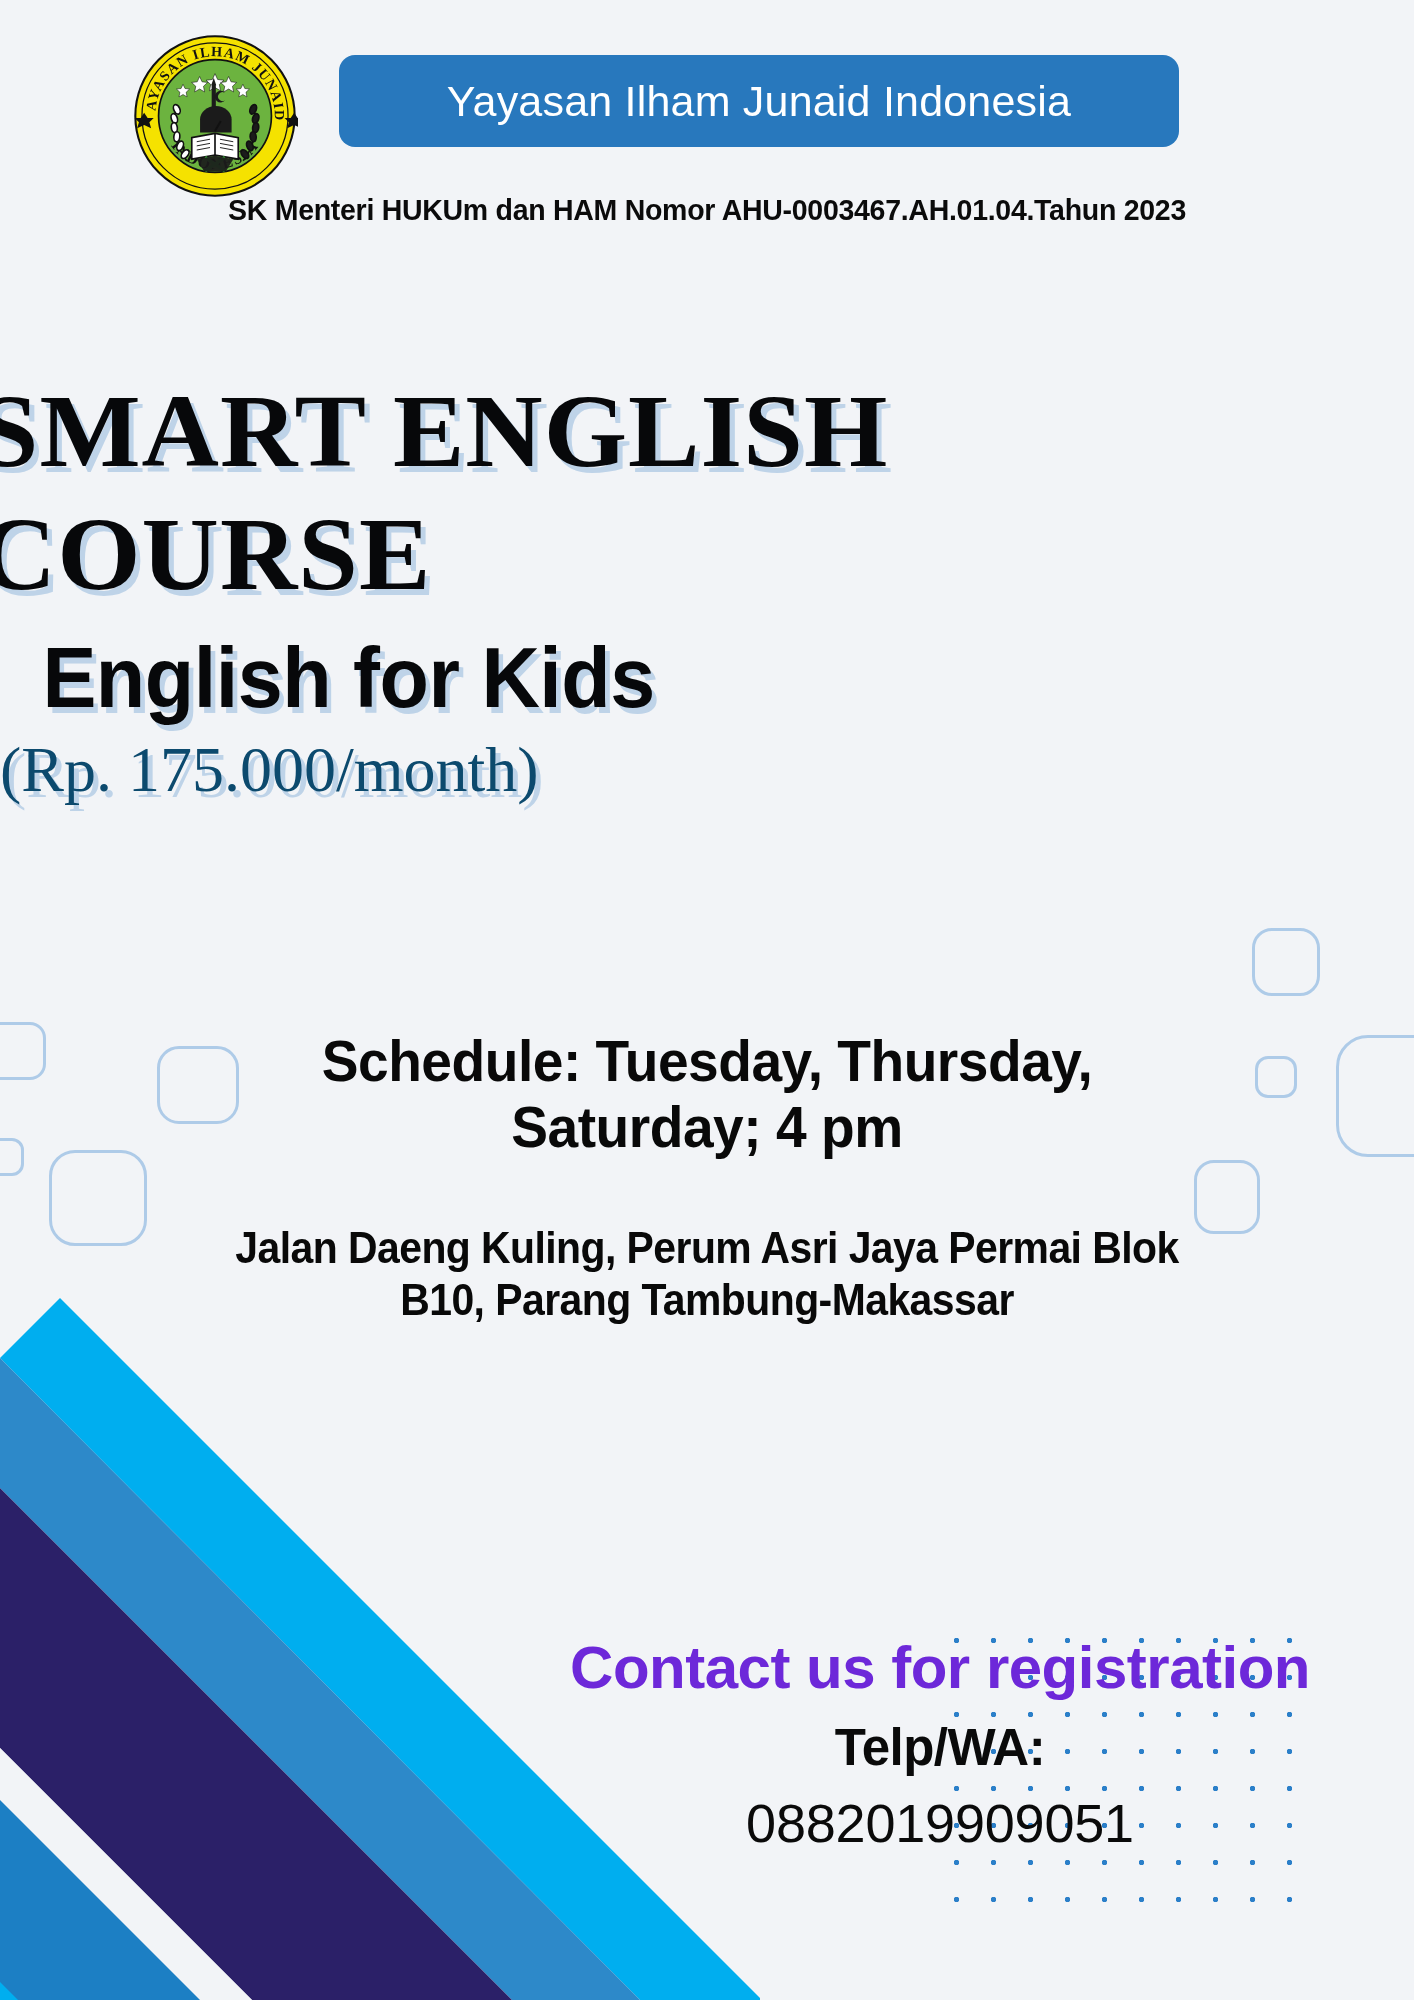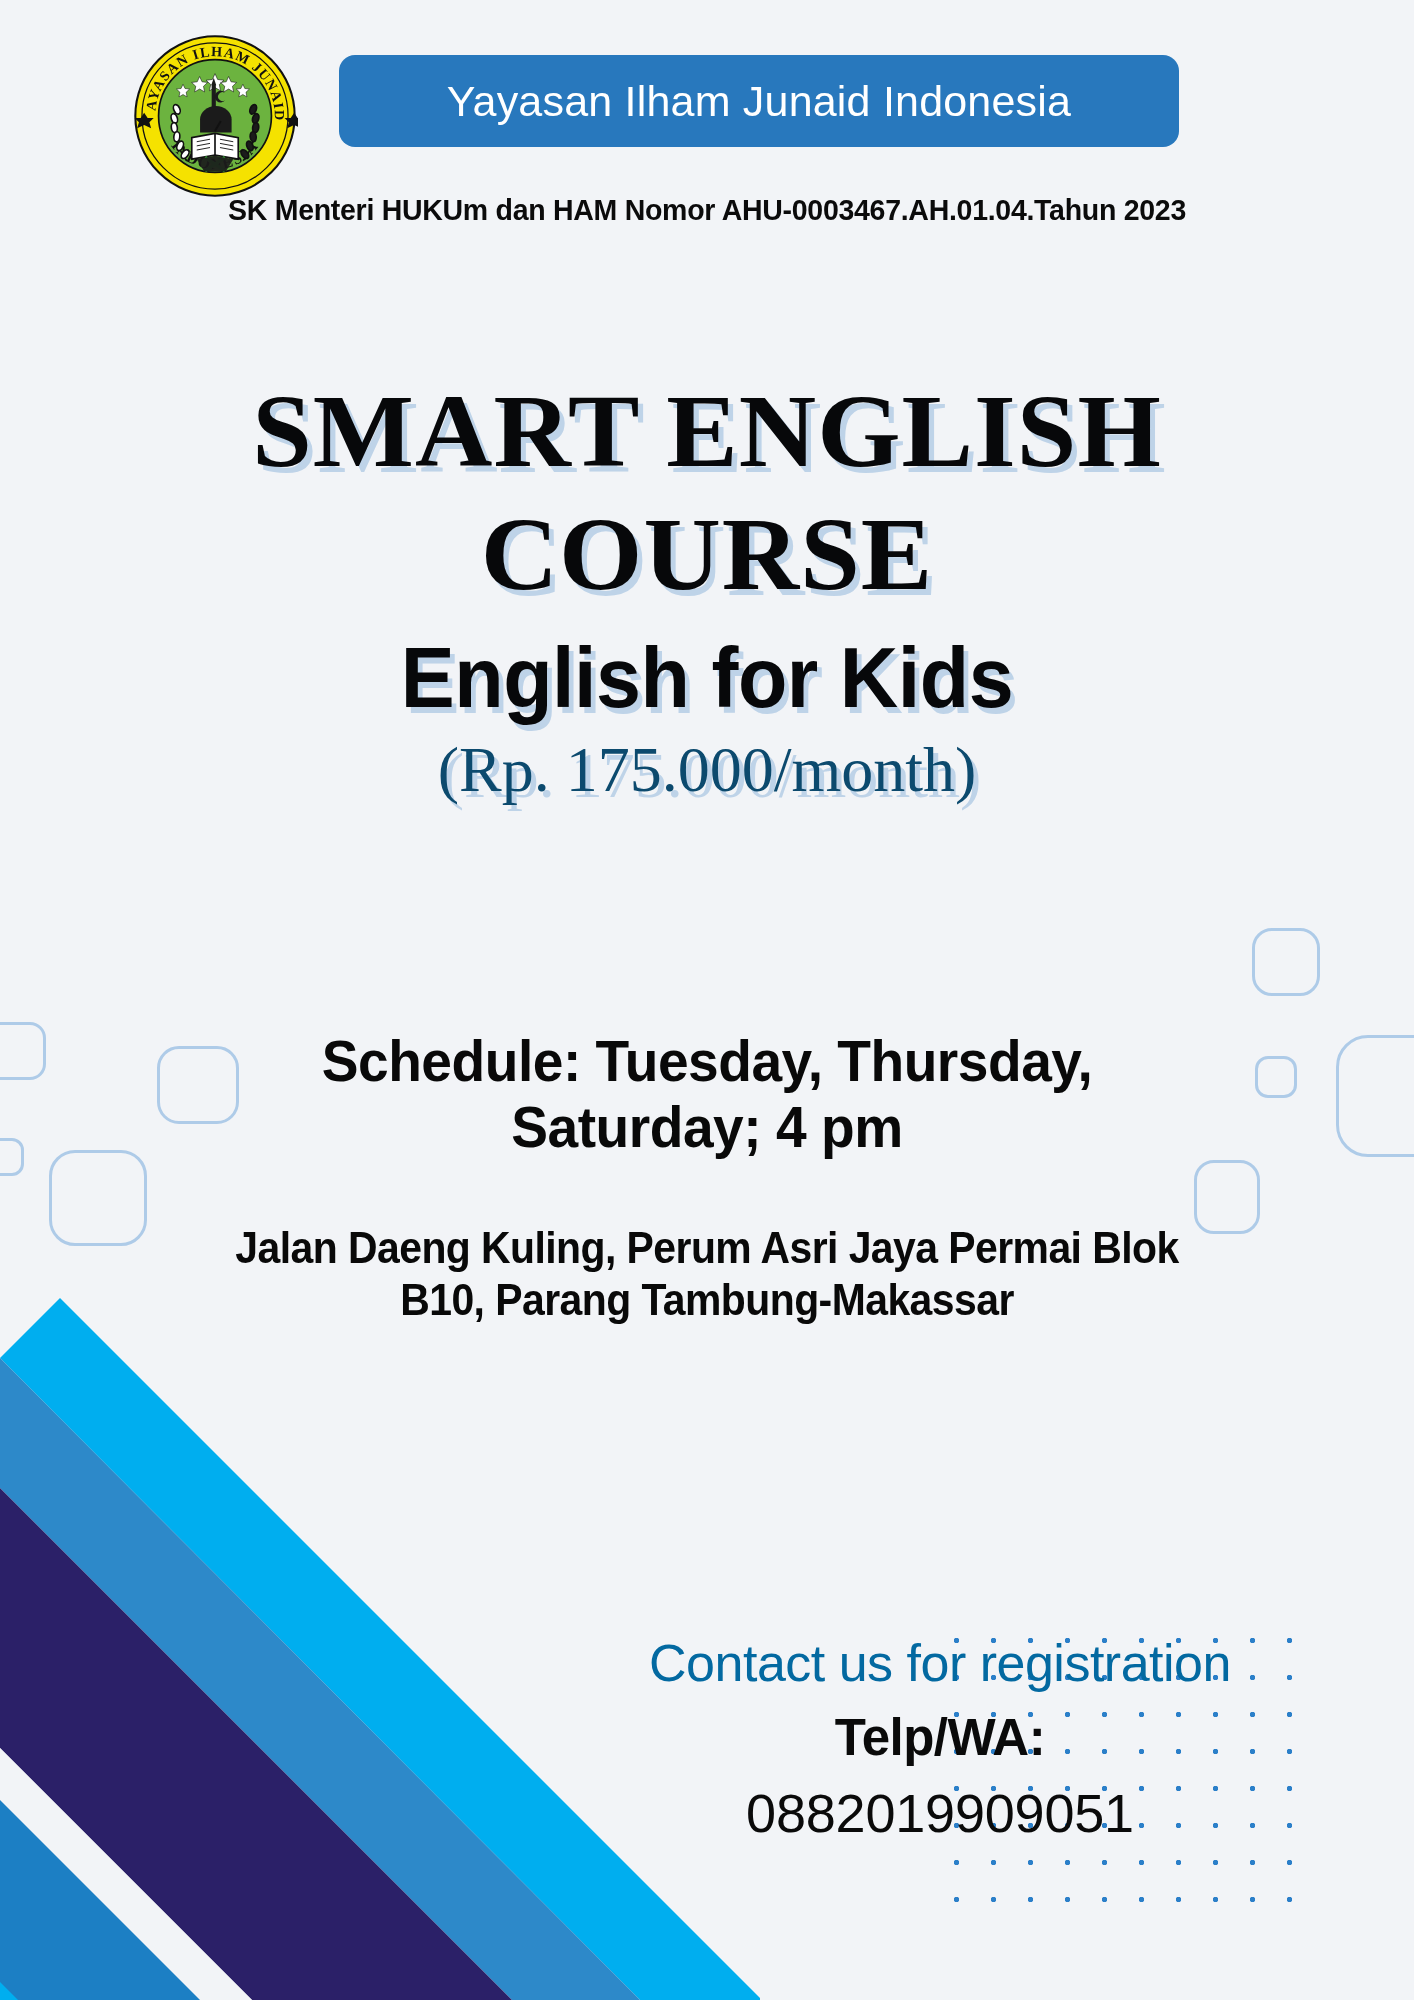--- a/index.html
+++ b/index.html
@@ -106,21 +106,20 @@
     font-family:"Liberation Sans", sans-serif;
     transform:scaleX(0.95);
   }
 
   
   #title-block {
     position:absolute;
     left:0;
     top:370px;
     width:1414px;
-    text-align:center;
   }
 
   .shadow-blue {
     text-shadow:5px 6px 0 #bed3e8;
   }
 
   .t-main {
     font-family:"Liberation Serif", serif;
     font-weight:bold;
     font-size:104px;
@@ -184,23 +183,23 @@
   
   #contact {
     position:absolute;
     left:560px;
     top:1630px;
     width:760px;
     text-align:center;
     font-family:"Liberation Sans", sans-serif;
   }
   #contact .c-head {
-    font-size:52px;
-    font-weight:400;
-    color:#0369a1;
+    font-size:60px;
+    font-weight:700;
+    color:#6d28d9;
     line-height:1.28;
     letter-spacing:-0.5px;
   }
   #contact .c-label {
     margin-top:8px;
     font-size:51px;
     font-weight:bold;
     color:#0a0a0a;
     line-height:1.28;
     letter-spacing:-0.5px;

